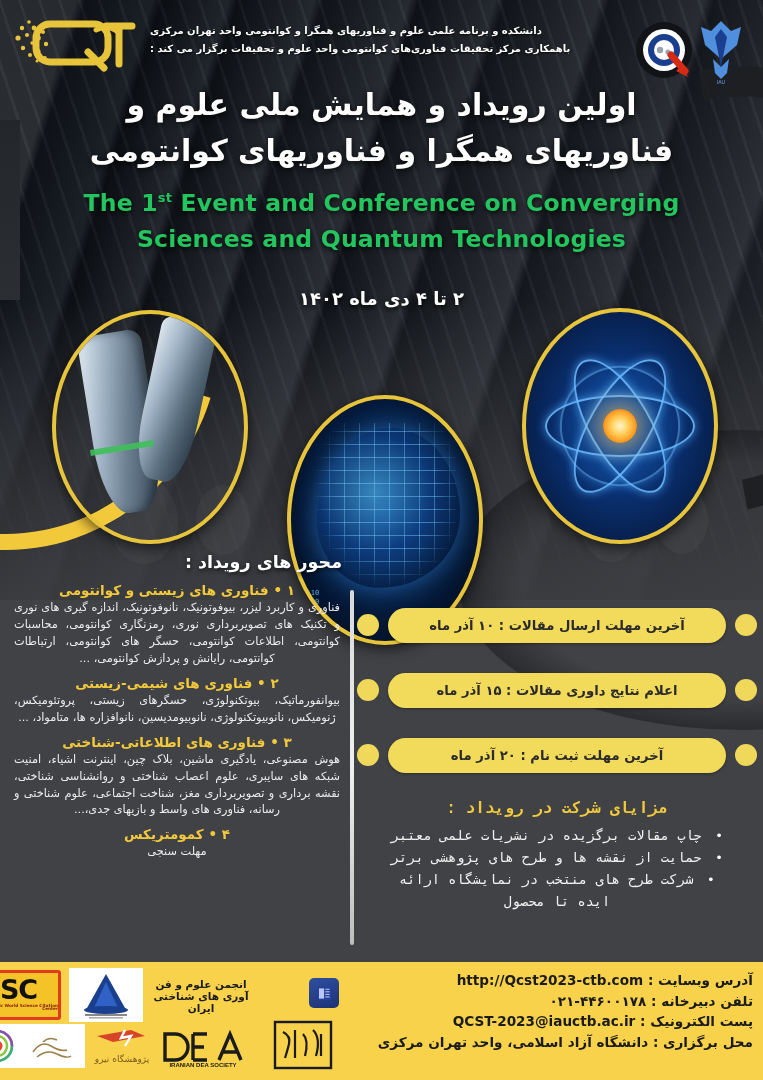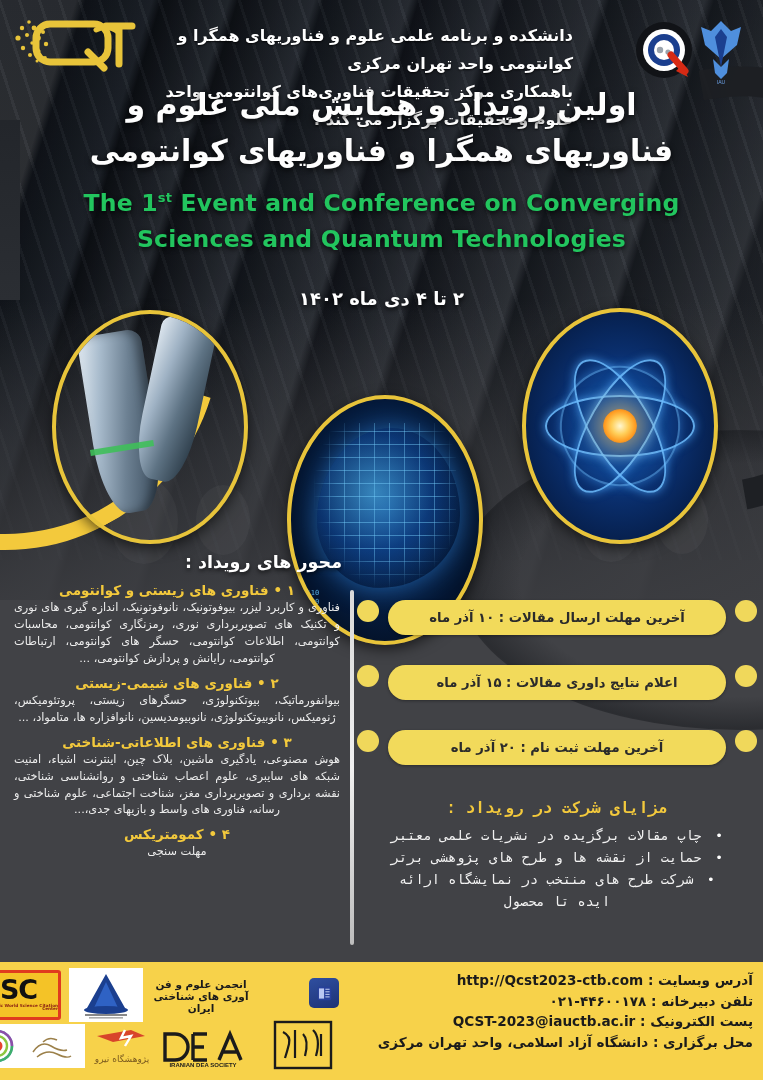--- a/index.html
+++ b/index.html
@@ -101,23 +101,23 @@
     z-index: 6;
   }
   .qcst-logo {
     position: absolute; left: 10px; top: 8px;
     width: 130px; height: 70px;
   }
   .host-lines {
     position: absolute;
     right: 190px; top: 22px;
     left: 150px;
-    text-align: right;
+    text-align: left;
     color: #ffffff;
-    font-size: 16px;
+    font-size: 10px;
     font-weight: bold;
     line-height: 1.75;
     direction: rtl;
     text-shadow: 0 1px 2px rgba(0,0,0,.8);
   }
   .top-logos {
     position: absolute; right: 8px; top: 8px;
     width: 120px; height: 84px;
     display: flex; align-items: center; justify-content: flex-end; gap: 4px;
   }
@@ -274,21 +274,21 @@
   }
 
   .col-right {
     position: absolute;
     right: 6px; top: 600px; width: 400px;
     direction: rtl; z-index: 8;
   }
 
   .deadline-row {
     position: relative;
-    display: flex; justify-content: center;
+    display: flex; align-items: center; justify-content: center;
     margin-bottom: 15px;
     height: 50px;
   }
   .dot {
     width: 22px; height: 22px; border-radius: 50%;
     background: #F0D85B; flex: 0 0 auto;
   }
   .pill {
     flex: 1 1 auto;
     margin: 0 9px;

